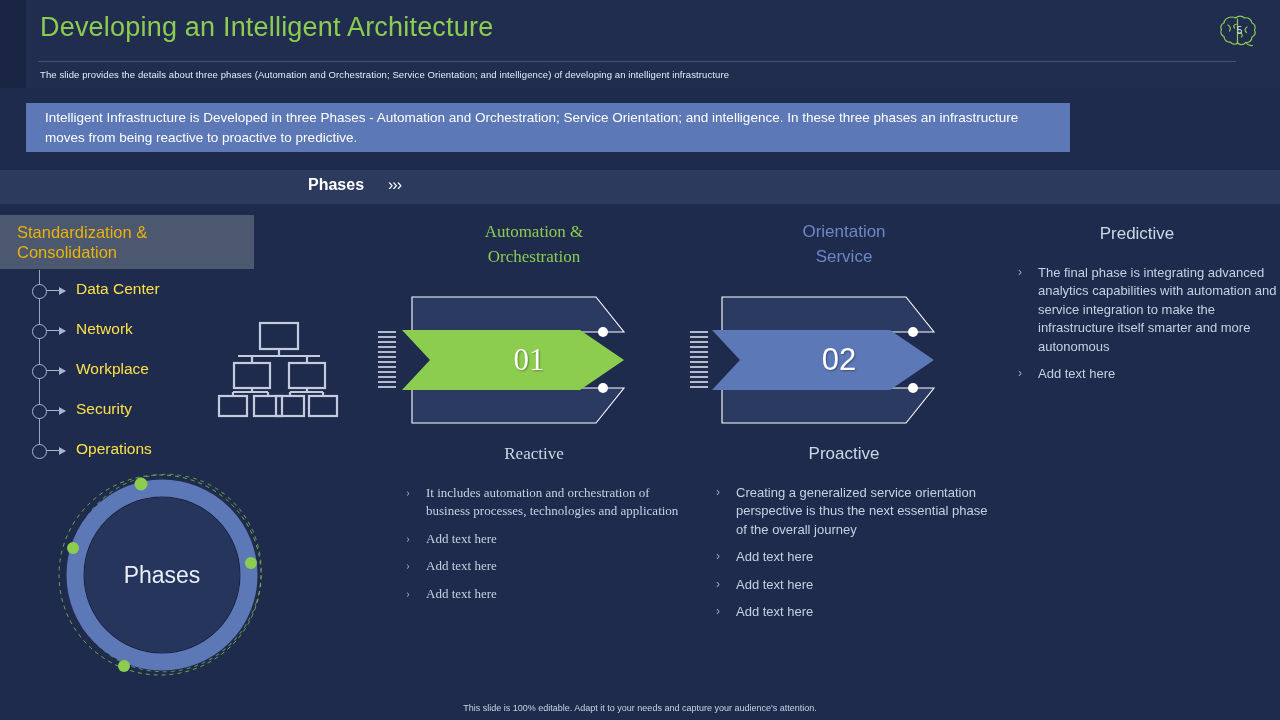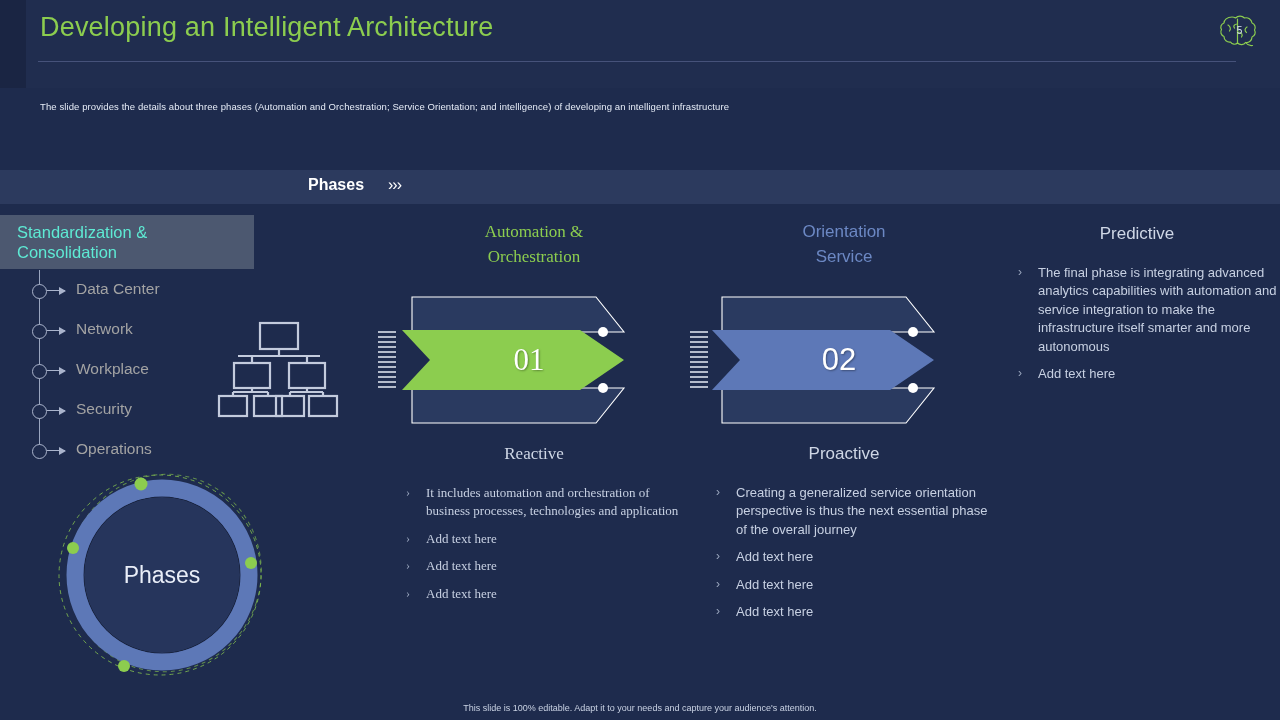--- a/index.html
+++ b/index.html
@@ -37,21 +37,20 @@
     position: absolute; left: 38px; top: 61px;
     width: 1198px; height: 1px;
     background: #46527a;
   }
   .subtitle {
     position: absolute; left: 40px; top: 69px;
     font-size: 9.5px;
     color: #e6ecf7;
     letter-spacing: 0.1px;
     white-space: nowrap;
-    margin-top: 32px;
   }
   .brain-badge {
     position: absolute; right: 18px; top: 8px;
     width: 46px; height: 44px;
   }
   .brain-badge svg { display: block; }
   .brain-num {
     position: absolute; left: 0; top: 0;
     width: 46px; height: 44px;
     display: flex; align-items: center; justify-content: center;
@@ -90,21 +89,21 @@
 
   
   .std-box {
     position: absolute; left: 0; top: 215px;
     width: 254px; height: 54px;
     background: #4c5870;
     display: flex; flex-direction: column; justify-content: center;
     padding-left: 17px;
   }
   .std-box span {
-    font-size: 16.5px; color: #5eead4; line-height: 1.22;
+    font-size: 16.5px; color: #eab308; line-height: 1.22;
   }
   .sidebar-list {
     position: absolute; left: 0; top: 270px;
     width: 260px; height: 200px;
   }
   .sidebar-spine {
     position: absolute; left: 39px; top: 0;
     width: 1px; height: 183px;
     background: #9aa6c0;
   }
@@ -125,21 +124,21 @@
     background: #aab4cc;
   }
   .side-arrow::after {
     content: ""; position: absolute; right: -1px; top: -3px;
     border-left: 7px solid #aab4cc;
     border-top: 4.2px solid transparent;
     border-bottom: 4.2px solid transparent;
   }
   .side-label {
     position: absolute; left: 76px; top: 0;
-    font-size: 15.5px; color: #a3a3a3; white-space: nowrap;
+    font-size: 15.5px; color: #fde047; white-space: nowrap;
   }
 
   
   .tree-icon { position: absolute; left: 213px; top: 318px; }
 
   
   .phases-circle { position: absolute; left: 55px; top: 468px; }
   .phases-circle-label {
     position: absolute; left: 55px; top: 468px;
     width: 214px; height: 214px;
@@ -229,20 +228,23 @@
           <path d="M21.5 24 C26 24 27 27 25.5 29"></path>
           <path d="M12 17 C14.5 18.5 15 21 13.5 23"></path>
           <path d="M31 19 C28.5 20.5 28.5 23 30.5 24.5"></path>
           <path d="M29.5 34.5 C31.5 37 34 38 36.5 37.5"></path>
         </g>
       </svg>
       <div class="brain-num">5</div>
     </div>
   </div>
 
+  <div class="callout">
+    <div class="callout-text">Intelligent Infrastructure is Developed in three Phases - Automation and Orchestration; Service Orientation; and intelligence. In these three phases an infrastructure moves from being reactive to proactive to predictive.</div>
+  </div>
 
   <div class="phases-bar">
     <div class="phases-bar-label">Phases</div>
     <div class="phases-bar-chevrons">›››</div>
   </div>
 
   <div class="std-box">
     <span>Standardization &amp;</span>
     <span>Consolidation</span>
   </div>

